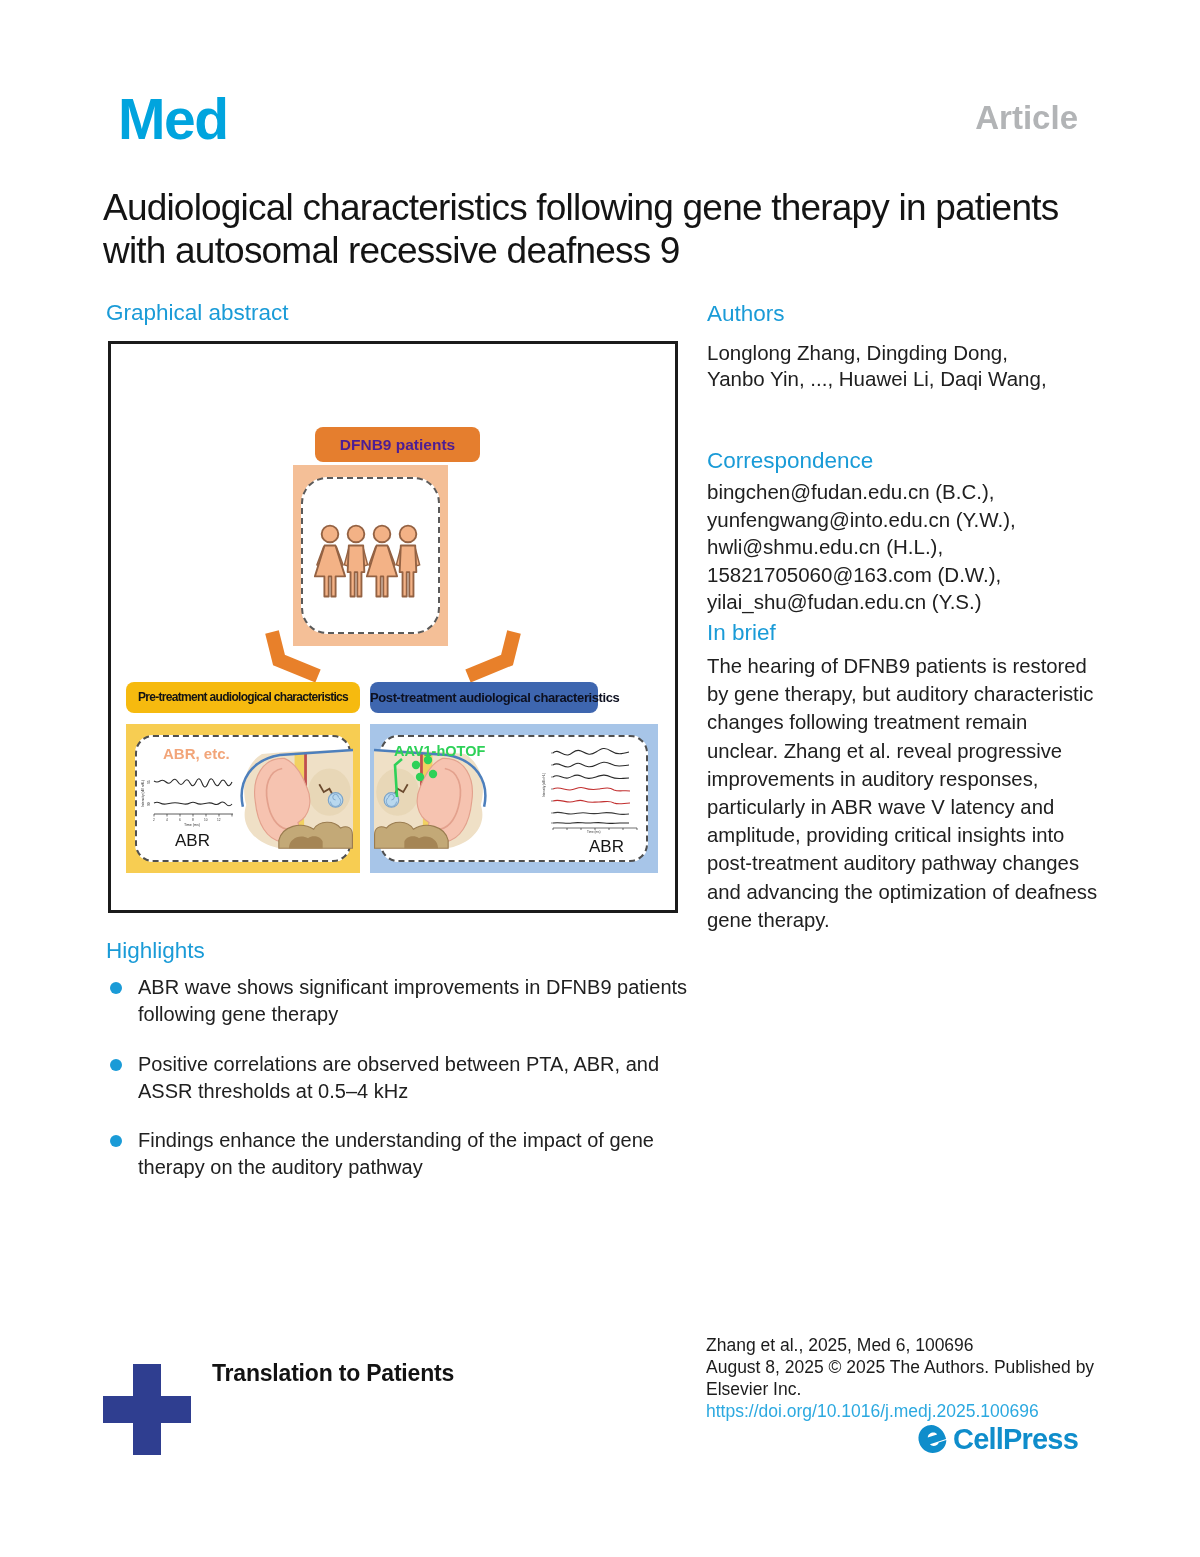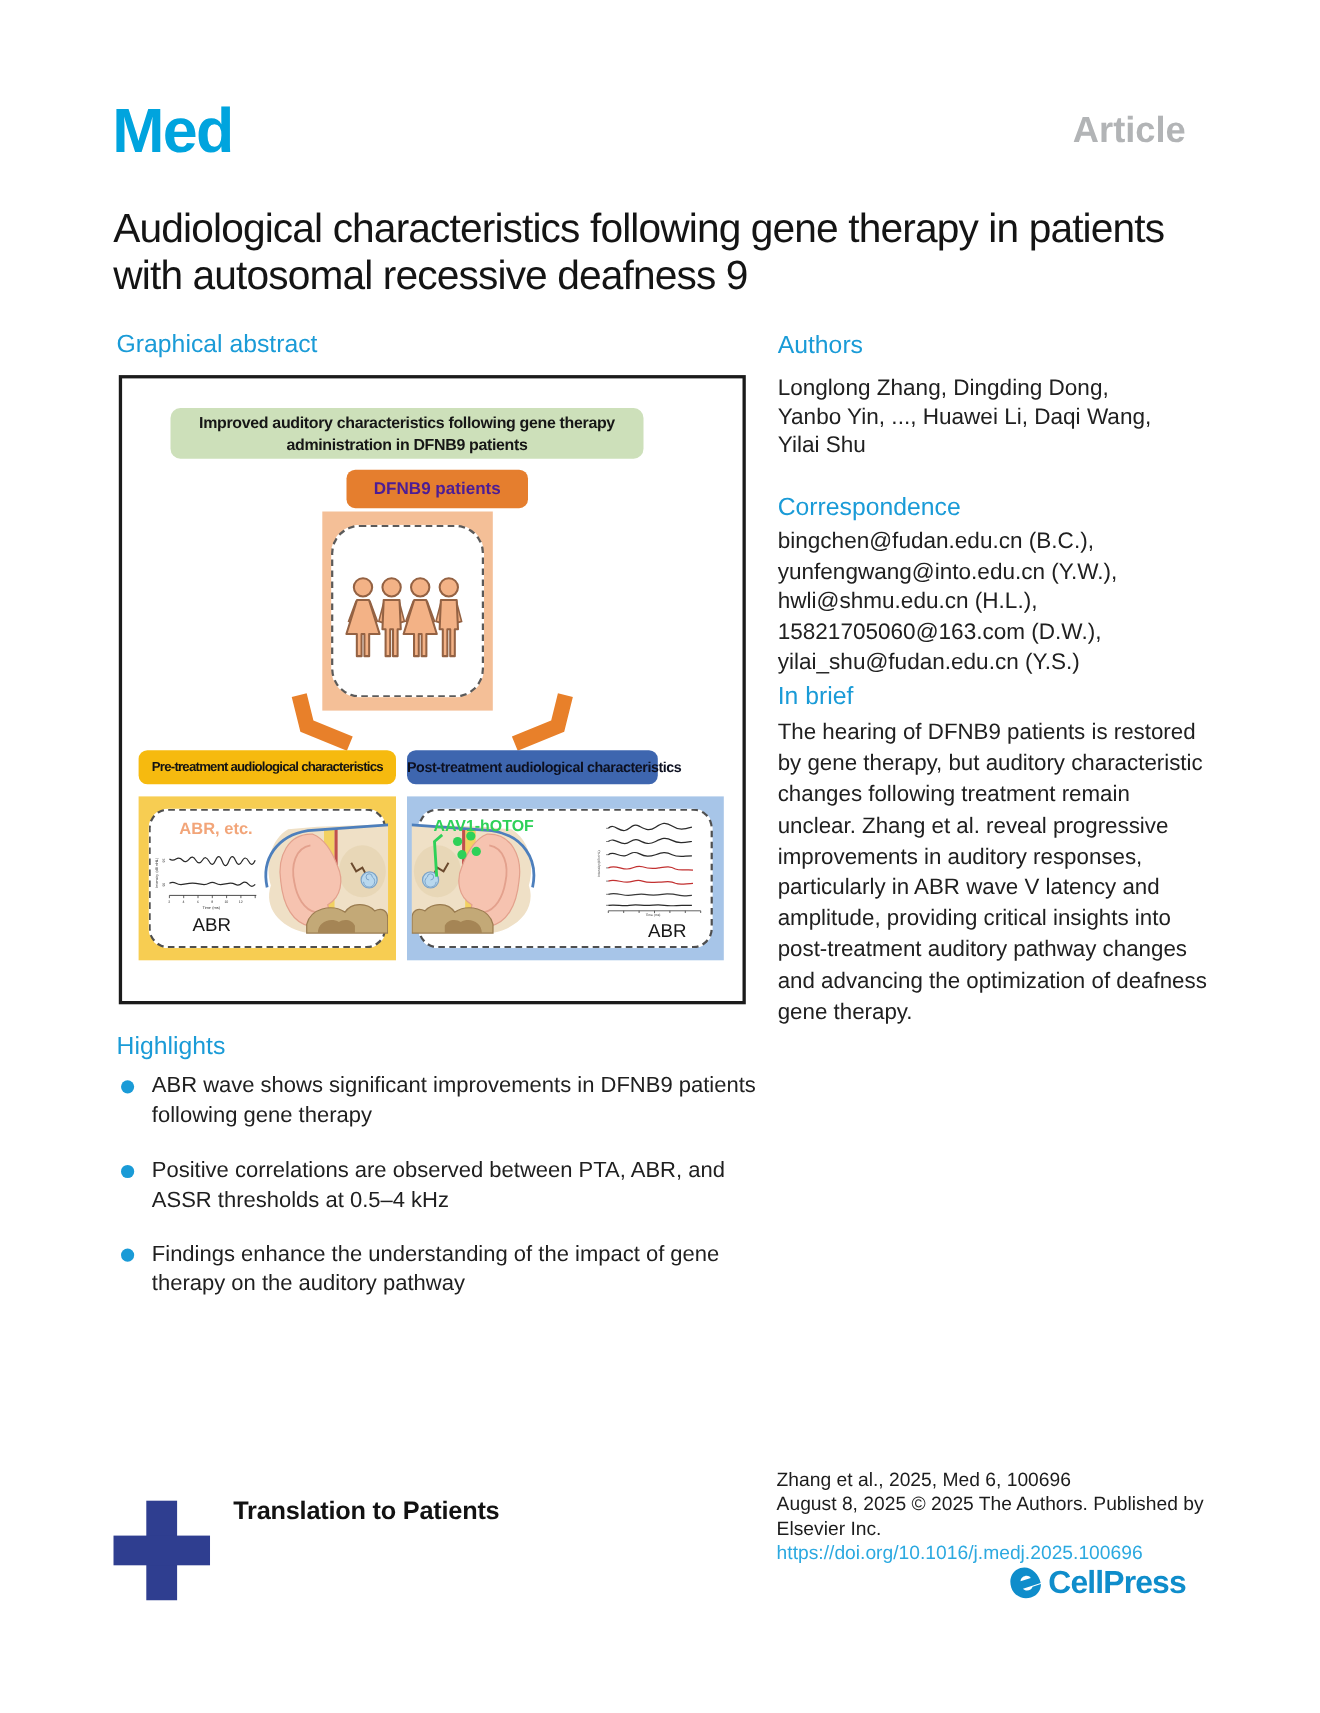--- a/index.html
+++ b/index.html
@@ -1,20 +1,20 @@
 <!DOCTYPE html>
 <html><head>
 <meta charset="utf-8">
 <style>
   html,body{margin:0;padding:0;background:#ffffff;}
   body{width:1200px;height:1557px;position:relative;font-family:"Liberation Sans",sans-serif;color:#1d1d1f;overflow:hidden;}
   .abs{position:absolute;}
 
   
-  #journal{left:102px;top:86px;font-size:57px;font-weight:bold;color:#00A4DE;letter-spacing:-1.5px;}
+  #journal{left:118px;top:86px;font-size:57px;font-weight:bold;color:#00A4DE;letter-spacing:-1.5px;}
   #article-type{right:122px;top:99px;font-size:33px;font-weight:bold;color:#b2b4b6;margin-left:24px;}
 
   
   #title{left:103px;top:186px;width:1000px;font-size:37px;line-height:43px;font-weight:normal;color:#141414;letter-spacing:-0.8px;}
 
   
   .sec-h{font-size:22.5px;color:#1A9BD7;}
 
   
   #ga-heading{left:106px;top:300px;}
@@ -115,24 +115,20 @@
 </svg>
 
 <div class="abs" id="journal">Med</div>
 <div class="abs" id="article-type">Article</div>
 
 <h1 class="abs" id="title" style="margin:0">Audiological characteristics following gene therapy in patients with autosomal recessive deafness 9</h1>
 
 <div class="abs sec-h" id="ga-heading">Graphical abstract</div>
 
 <div class="abs" id="ga-box">
-  <div class="abs" id="ga-banner">
-    <div>Improved auditory characteristics following gene therapy</div>
-    <div>administration in DFNB9 patients</div>
-  </div>
 
   <div class="abs" id="ga-patients-label">DFNB9 patients</div>
 
   <div class="abs" id="ga-patients-panel">
     <div class="abs" id="ga-patients-inner">
       <svg class="abs" id="persons-svg" viewBox="0 0 126 82">
         <use href="#sym-female" x="0" y="2" width="46" height="78"></use>
         <use href="#sym-male" x="26" y="2" width="46" height="78"></use>
         <use href="#sym-female" x="52" y="2" width="46" height="78"></use>
         <use href="#sym-male" x="78" y="2" width="46" height="78"></use>
@@ -202,21 +198,20 @@
       </svg>
       <div class="abs" id="post-abr">ABR</div>
     </div>
   </div>
 </div>
 
 <div class="abs sec-h" id="authors-h">Authors</div>
 <div class="abs" id="authors-lines">
   <div>Longlong Zhang, Dingding Dong,</div>
   <div>Yanbo Yin, ..., Huawei Li, Daqi Wang,</div>
-  <div>Yilai Shu</div>
 </div>
 
 <div class="abs sec-h" id="corr-h">Correspondence</div>
 <div class="abs" id="emails">
   <div>bingchen@fudan.edu.cn (B.C.),</div>
   <div>yunfengwang@into.edu.cn (Y.W.),</div>
   <div>hwli@shmu.edu.cn (H.L.),</div>
   <div>15821705060@163.com (D.W.),</div>
   <div>yilai_shu@fudan.edu.cn (Y.S.)</div>
 </div>

